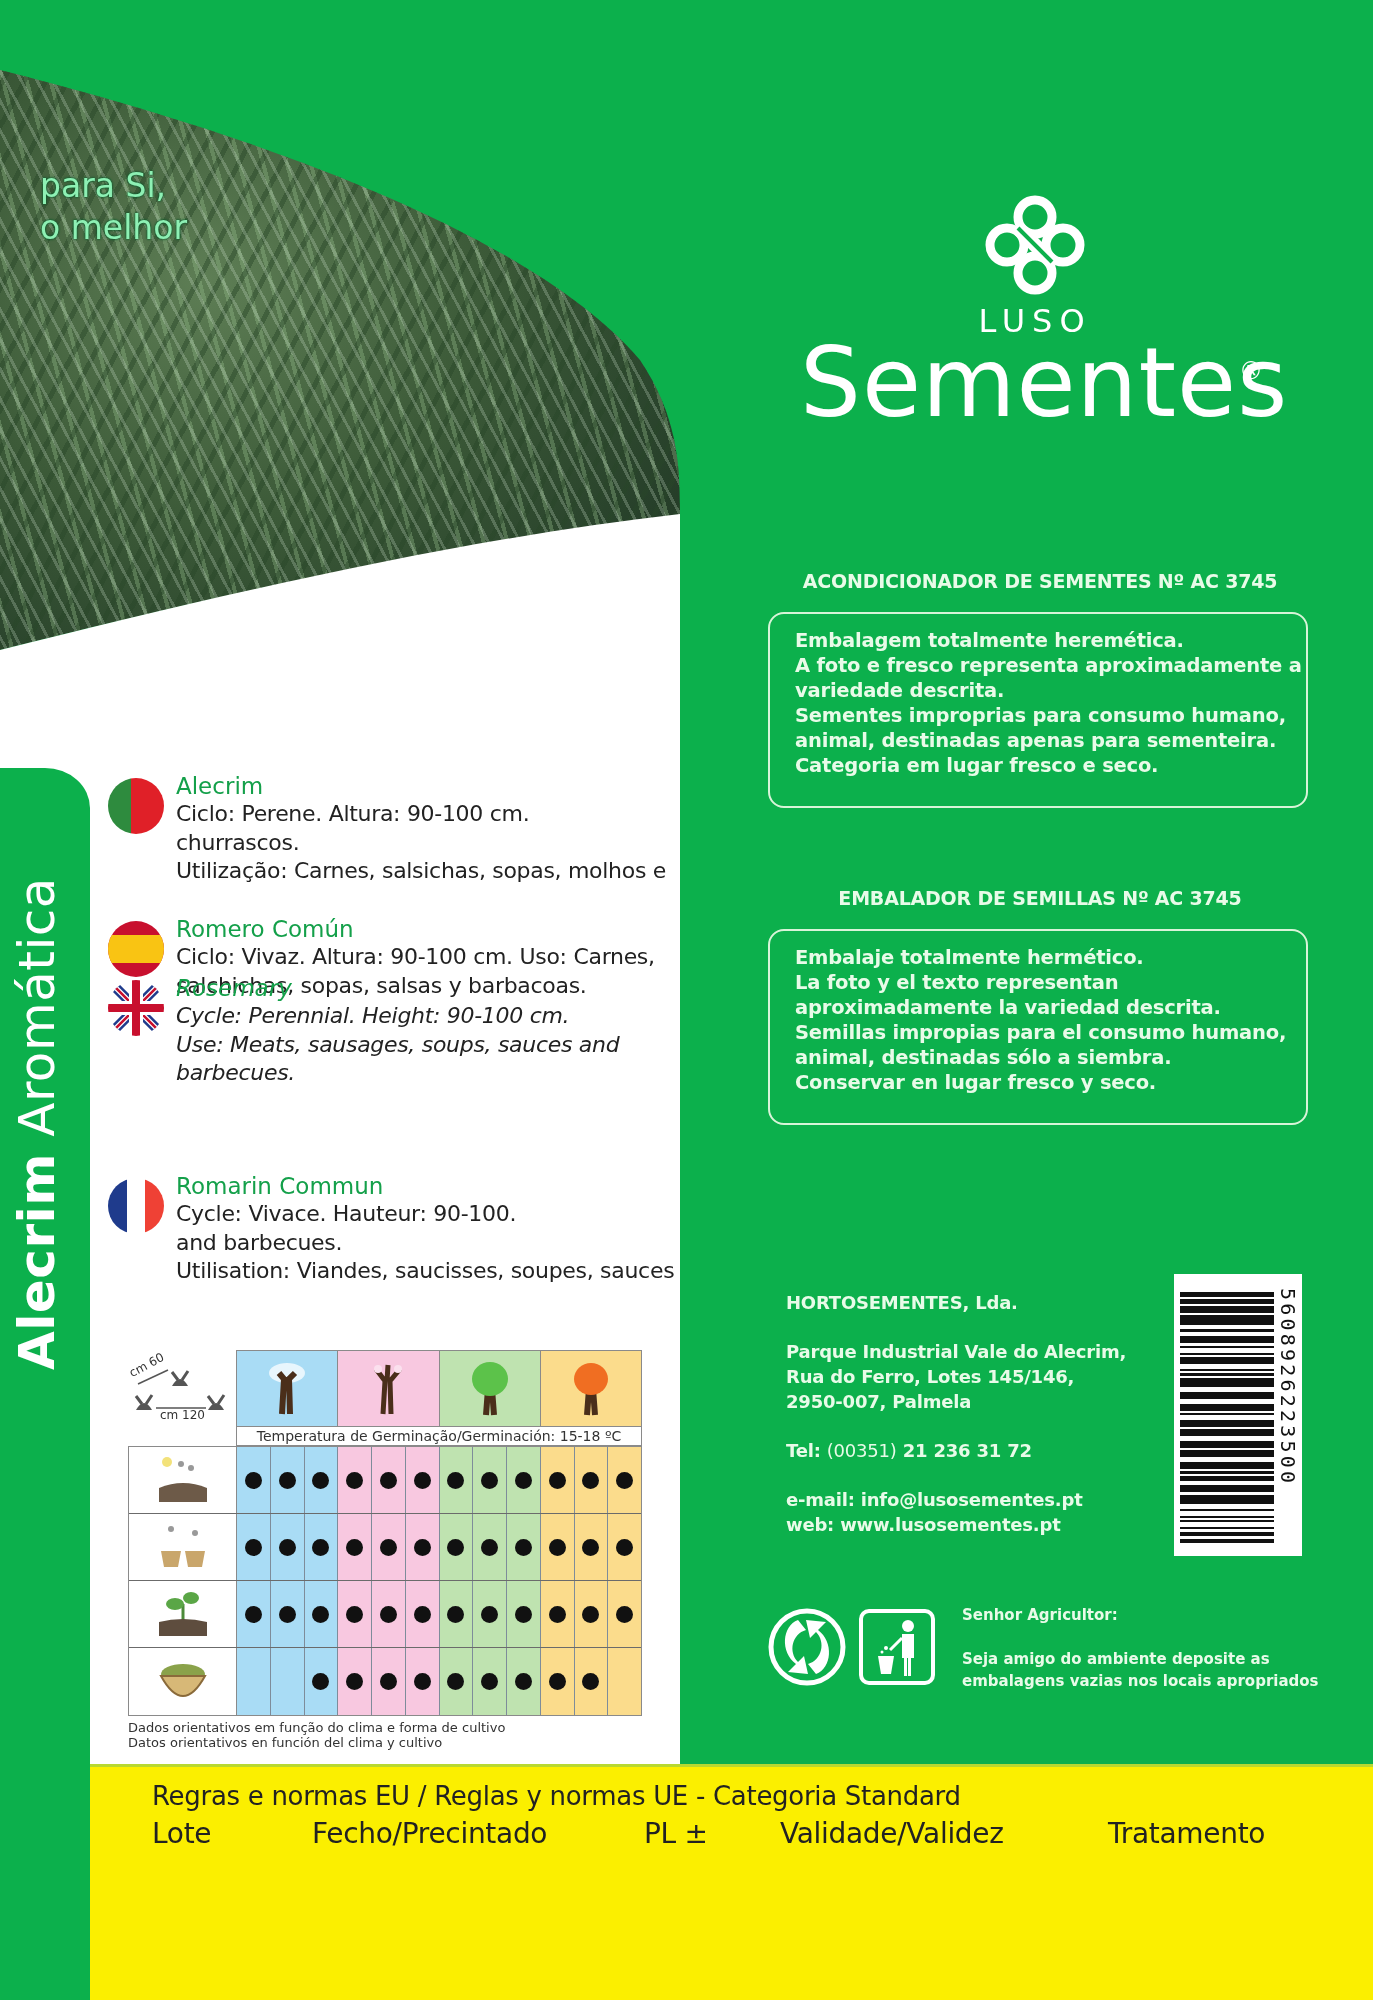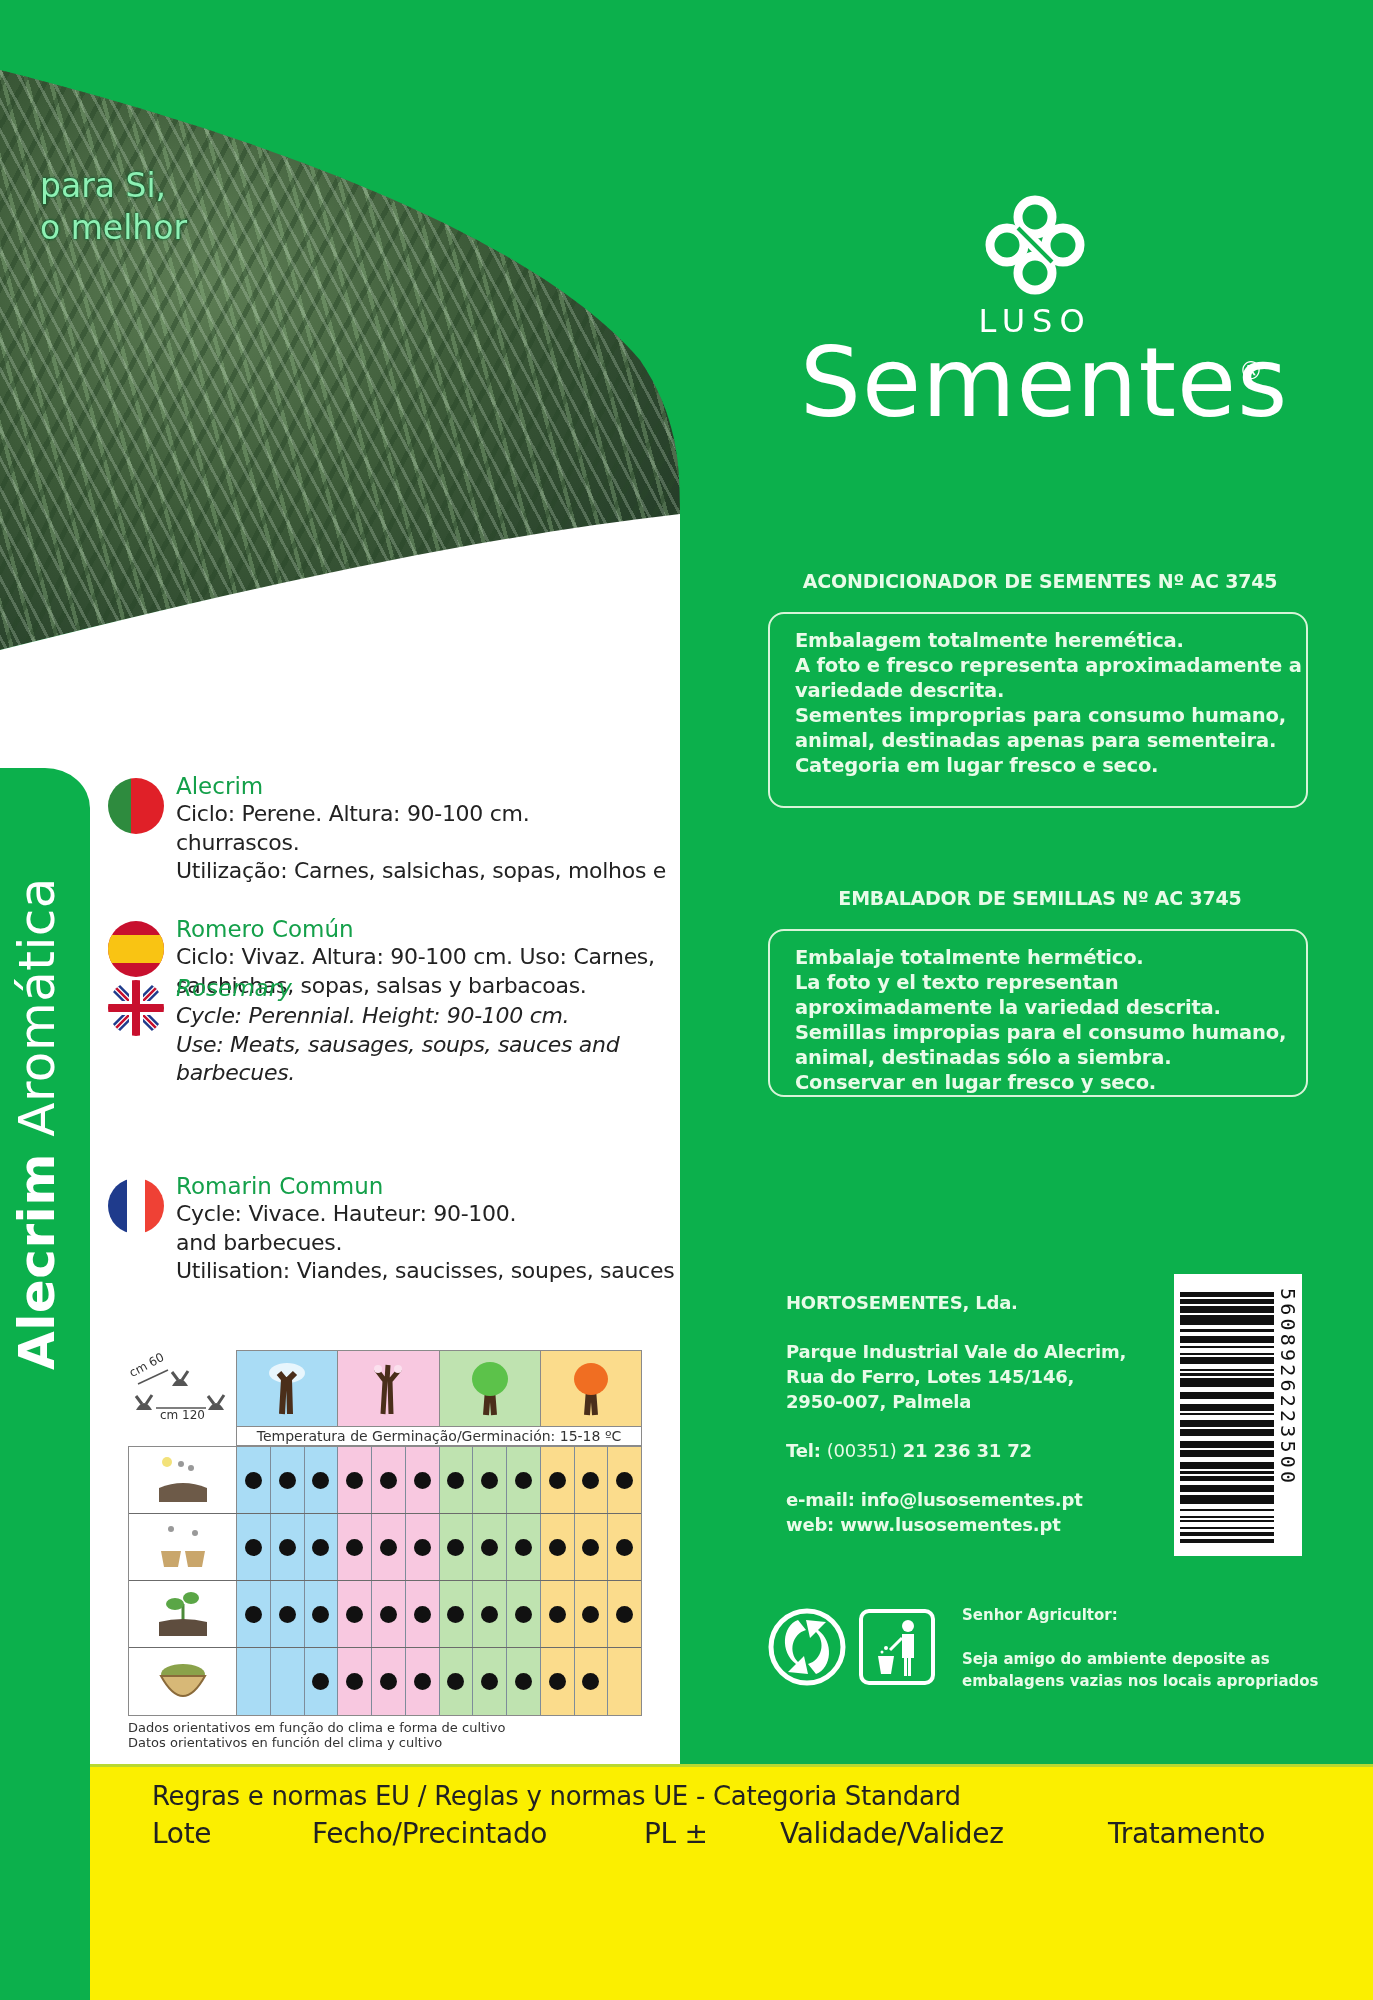--- a/index.html
+++ b/index.html
@@ -404,21 +404,21 @@
 <div class="info-box" style="top:612px;height:196px;">
   <div>Embalagem totalmente heremética.</div>
   <div>A foto e fresco representa aproximadamente a</div>
   <div>variedade descrita.</div>
   <div>Sementes improprias para consumo humano,</div>
   <div>animal, destinadas apenas para sementeira.</div>
   <div>Categoria em lugar fresco e seco.</div>
 </div>
 
 <div class="box-title" style="top:887px;">EMBALADOR DE SEMILLAS Nº AC 3745</div>
-<div class="info-box" style="top:929px;height:168px;">
+<div class="info-box" style="top:929px;height:196px;">
   <div>Embalaje totalmente hermético.</div>
   <div>La foto y el texto representan</div>
   <div>aproximadamente la variedad descrita.</div>
   <div>Semillas impropias para el consumo humano,</div>
   <div>animal, destinadas sólo a siembra.</div>
   <div>Conservar en lugar fresco y seco.</div>
 </div>
 
 <div class="company">
   <div>HORTOSEMENTES, Lda.</div>

